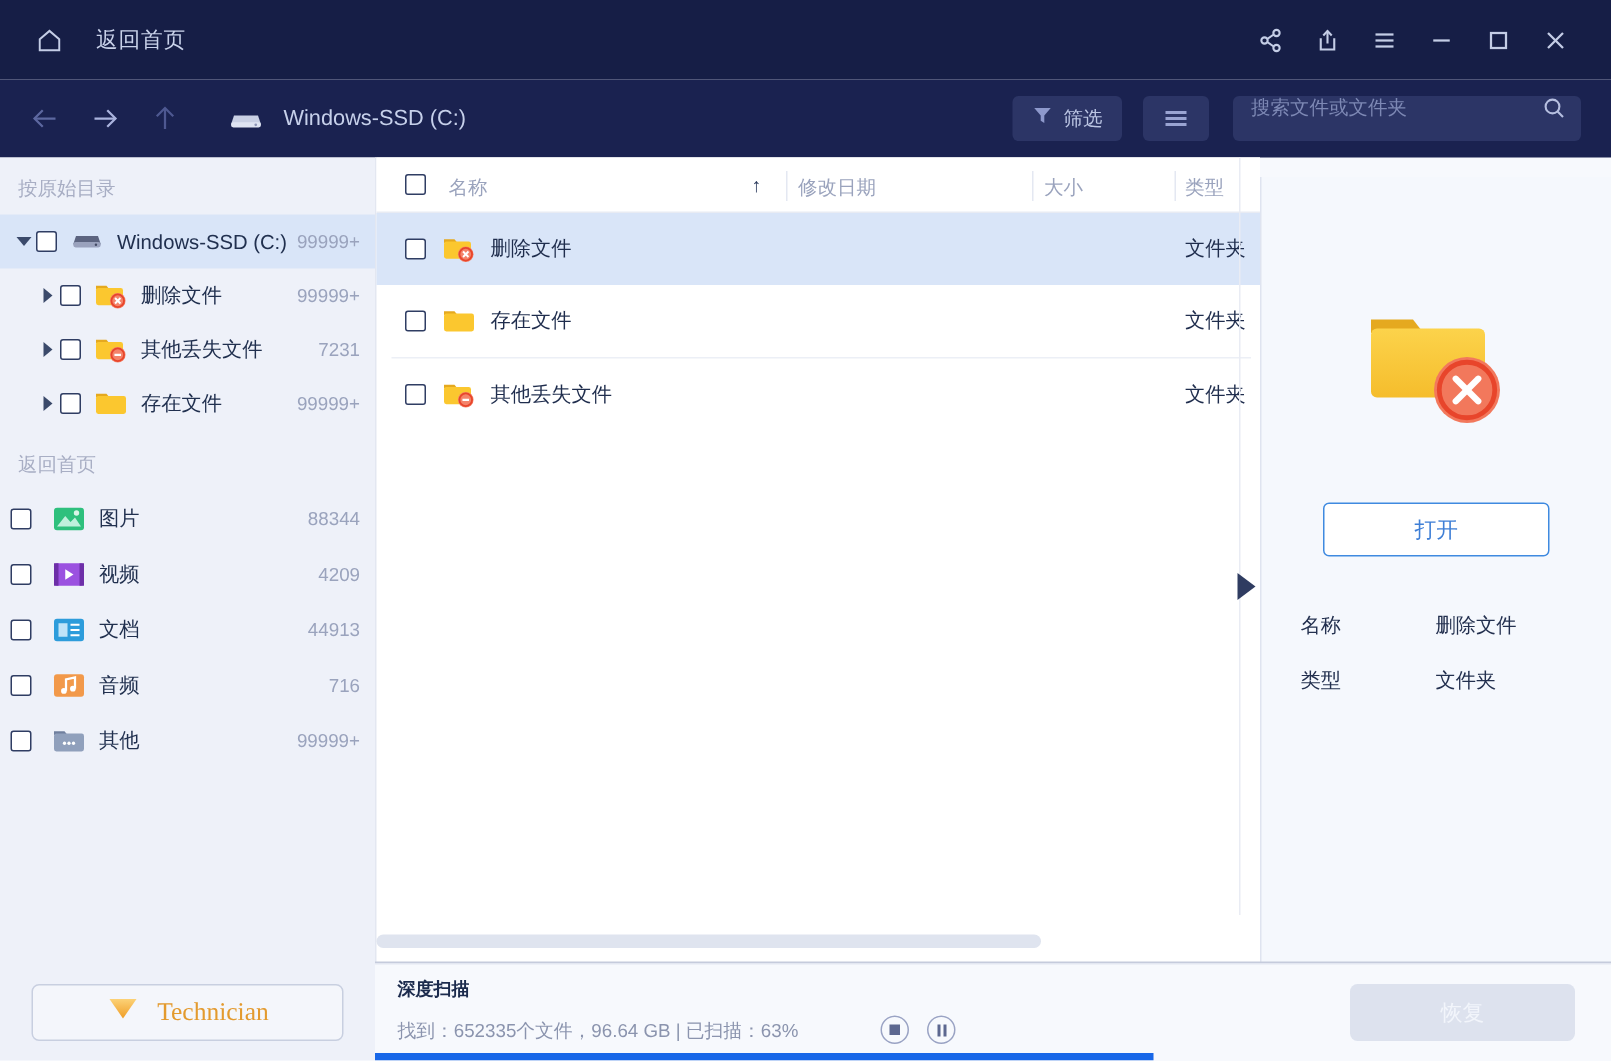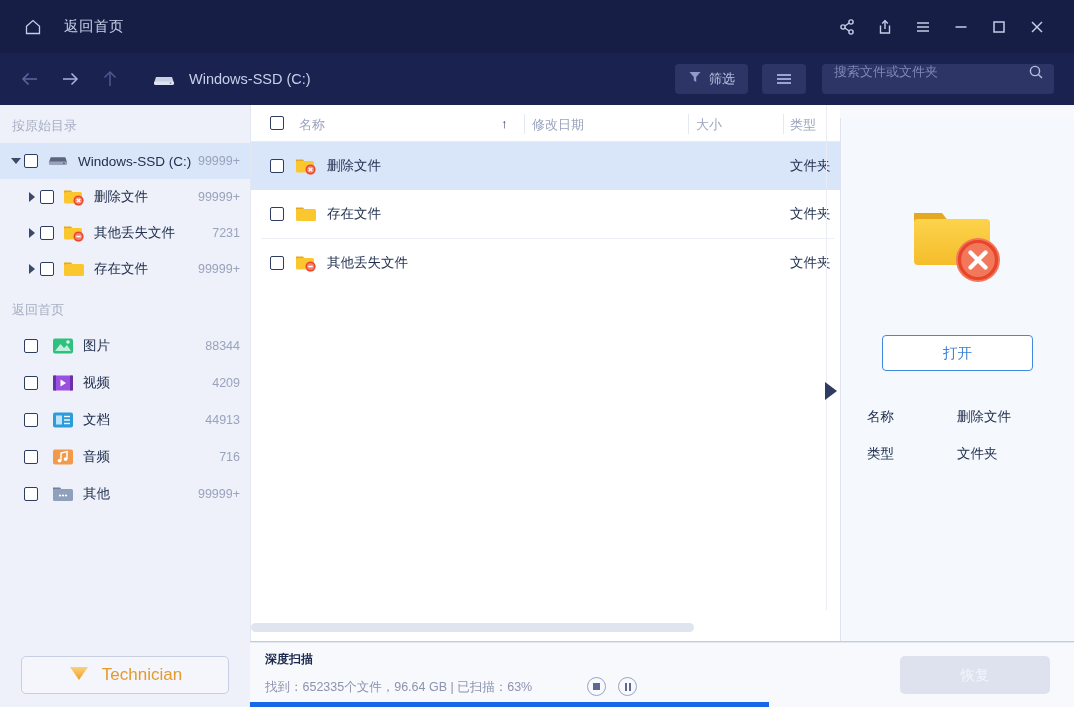--- a/index.html
+++ b/index.html
@@ -78,34 +78,34 @@
   .cb {
     width: 14px; height: 14px; border: 1.6px solid #2f3d63; border-radius: 2px;
     background: #fff; flex: none;
   }
   .tree-icon { width: 22px; height: 18px; margin-left: 9px; flex: none; position: relative; }
   .tree-label { margin-left: 9px; font-size: 13.5px; color: #21304f; white-space: nowrap; }
   .tree-count { margin-left: auto; font-size: 12.5px; color: #9aa3bd; }
   .indent-1 { padding-left: 8px; }
   .indent-2 { padding-left: 24px; }
 
-  .type-row { display: flex; align-items: center; height: 37px; padding-left: 24px; padding-right: 10px; cursor: pointer; text-align: center; }
+  .type-row { display: flex; align-items: center; height: 37px; padding-left: 7px; padding-right: 10px; cursor: pointer; text-align: center; }
   .type-icon { width: 22px; height: 18px; margin-left: 14px; flex: none; }
 
   .tech-wrap {
     position: absolute; left: 0; top: 642px; width: 250px; height: 65px;
     background: #eef1f9; display: flex; align-items: center; justify-content: center;
   }
   .tech-btn {
     width: 208px; height: 38px; border: 1px solid #c8cfe0; border-radius: 5px;
     background: #f4f6fb; display: flex; align-items: center; justify-content: center;
     gap: 12px; cursor: pointer;
   }
   .tech-btn .lbl {
-    font-family: Liberation Sans, sans-serif;
+    font-family: Liberation Serif, serif;
     font-size: 17px; color: #e39a2e;
   }
 
   
   .filelist {
     position: absolute; left: 250px; top: 105px; width: 590px; height: 537px;
     background: #ffffff; border-left: 1px solid #e3e7f1;
   }
   .lhead {
     position: relative; height: 37px; border-bottom: 1px solid #e8ebf3;

